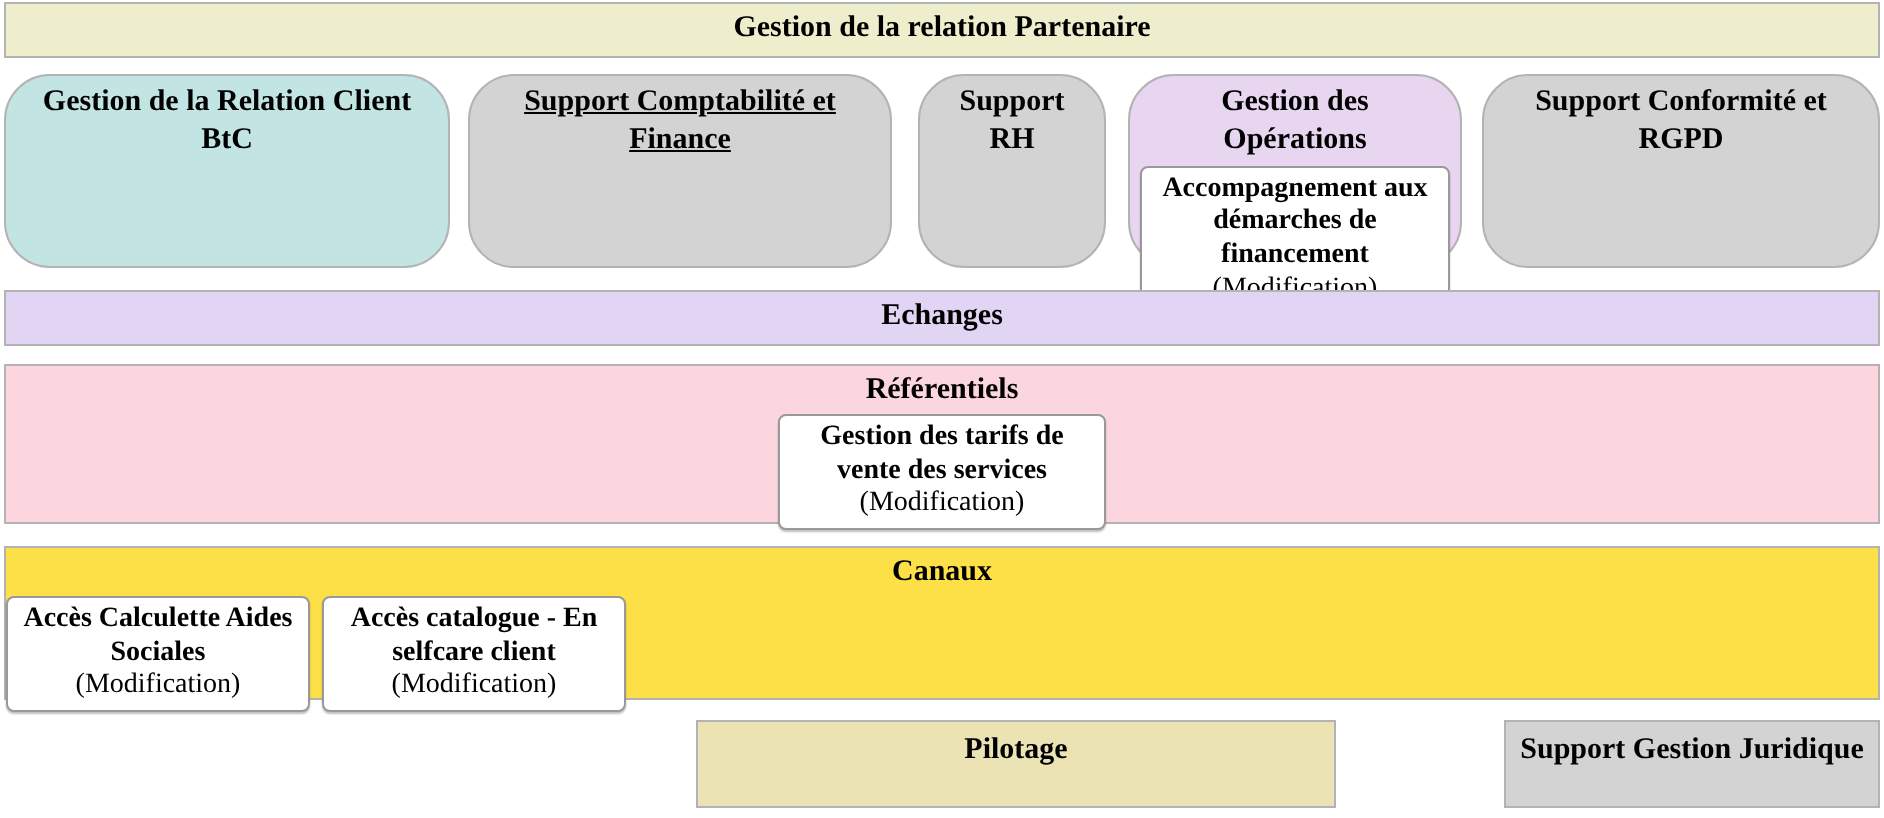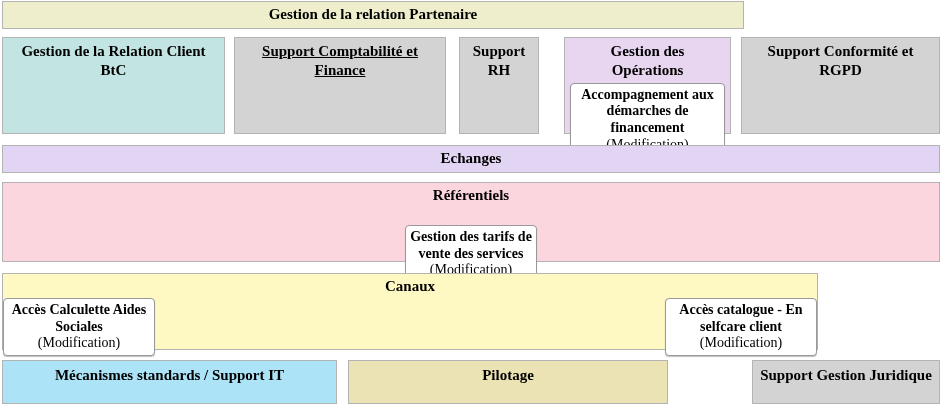--- a/index.html
+++ b/index.html
@@ -15,33 +15,33 @@
     position: absolute;
     border: 1px solid #b3b3b3;
     text-align: center;
     font-weight: bold;
     font-size: 15px;
     line-height: 1.25;
   }
   .banner { padding-top: 3px; }
   .col-title { padding: 4px 8px 0 8px; }
   
-  .top-banner { left: 2px; top: 1px; width: 742px; height: 28px; background: #eeeecd; }
+  .top-banner { left: 2px; top: 1px; width: 938px; height: 28px; background: #eeeecd; }
   
-  .r2 { top: 37px; height: 97px; }
+  .r2 { top: 37px; height: 97px; border-radius: 23px; }
   .b-btc   { left: 2px;   width: 223px; background: #c2e5e4; }
   .b-compta{ left: 234px; width: 212px; background: #d3d3d3; text-decoration: underline; }
-  .b-rh    { left: 459px; width: 80px;  background: #d3d3d3; }
+  .b-rh    { left: 459px; width: 94px;  background: #d3d3d3; }
   .b-ops   { left: 564px; width: 167px; background: #e8d5ef; padding-left: 0; padding-right: 0; }
   .b-ops .col-title { padding: 4px 14px 0 14px; }
   .b-conf  { left: 741px; width: 199px; background: #d3d3d3; }
   
   .echanges { left: 2px; top: 145px; width: 938px; height: 28px; background: #e2d4f3; }
   .referentiels { left: 2px; top: 182px; width: 938px; height: 80px; background: #fcd6de; }
-  .canaux { left: 2px; top: 273px; width: 816px; height: 77px; background: #fef9c3; }
+  .canaux { left: 2px; top: 273px; width: 938px; height: 77px; background: #fde047; }
   .section-title { padding-top: 3px; }
   
   .r4 { top: 360px; height: 44px; padding-top: 5px; }
   .b-it  { left: 2px;   width: 335px; background: #ace3f7; }
   .b-pil { left: 348px; width: 320px; background: #ebe3b4; }
   .b-jur { left: 752px; width: 188px; background: #d3d3d3; }
   
   .subbox {
     background: #ffffff;
     border: 1px solid #999999;
@@ -50,23 +50,23 @@
     font-size: 14px;
     line-height: 1.2;
     padding: 3px 4px;
     text-align: center;
     display: inline-block;
     vertical-align: top;
   }
   .subbox .sb-title { font-weight: bold; display: block; }
   .subbox .sb-note { font-weight: normal; display: block; }
   .ops-box { width: 155px; margin-top: 3px; }
-  .ref-box { width: 132px; margin-top: 20px; }
+  .ref-box { width: 164px; margin-top: 2px; }
   .can-box { width: 152px; margin-top: 2px; }
-  .box-row { display: flex; justify-content: space-between; gap: 6px; }
+  .box-row { display: flex; justify-content: flex-start; gap: 6px; }
 </style>
 </head>
 <body>
 
 <div class="canvas">
 
   <div class="blk banner top-banner">
     <span>Gestion de la relation Partenaire</span>
   </div>
 
@@ -113,23 +113,20 @@
         <span class="sb-title">Accès Calculette Aides Sociales</span>
         <span class="sb-note">(Modification)</span>
       </div>
       <div class="subbox can-box">
         <span class="sb-title">Accès catalogue - En selfcare client</span>
         <span class="sb-note">(Modification)</span>
       </div>
     </div>
   </div>
 
-  <div class="blk r4 b-it">
-    <span>Mécanismes standards / Support IT</span>
-  </div>
   <div class="blk r4 b-pil">
     <span>Pilotage</span>
   </div>
   <div class="blk r4 b-jur">
     <span>Support Gestion Juridique</span>
   </div>
 
 </div>
 
 </body></html>

